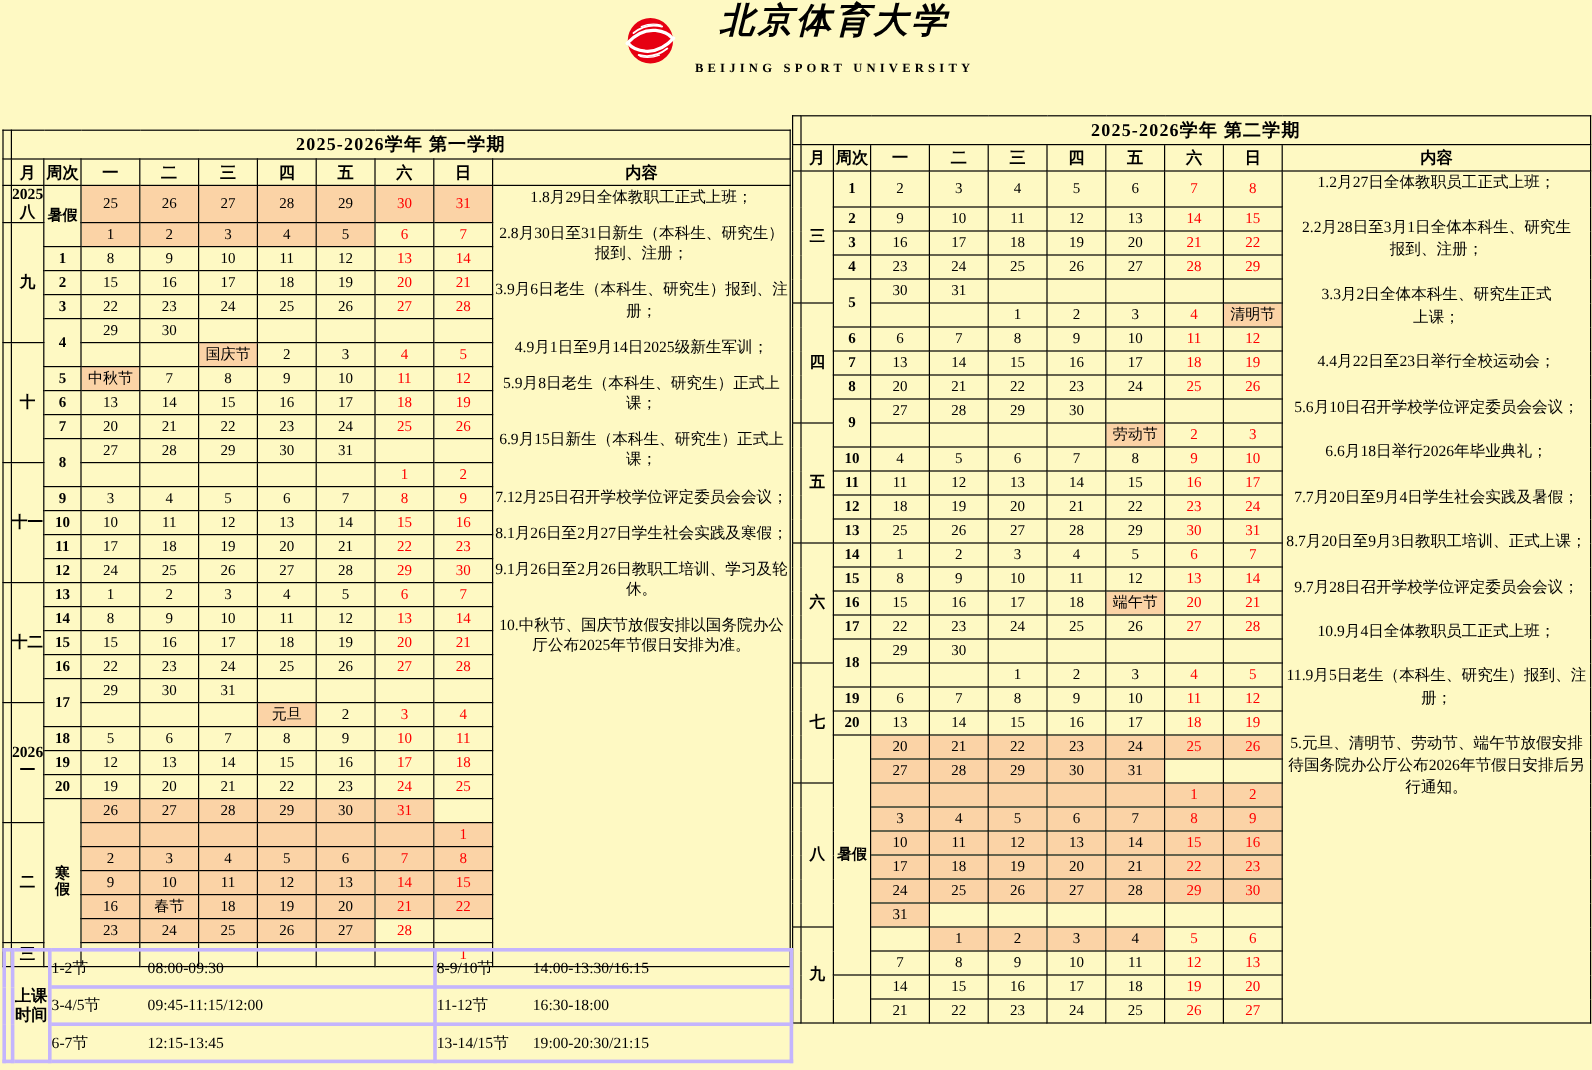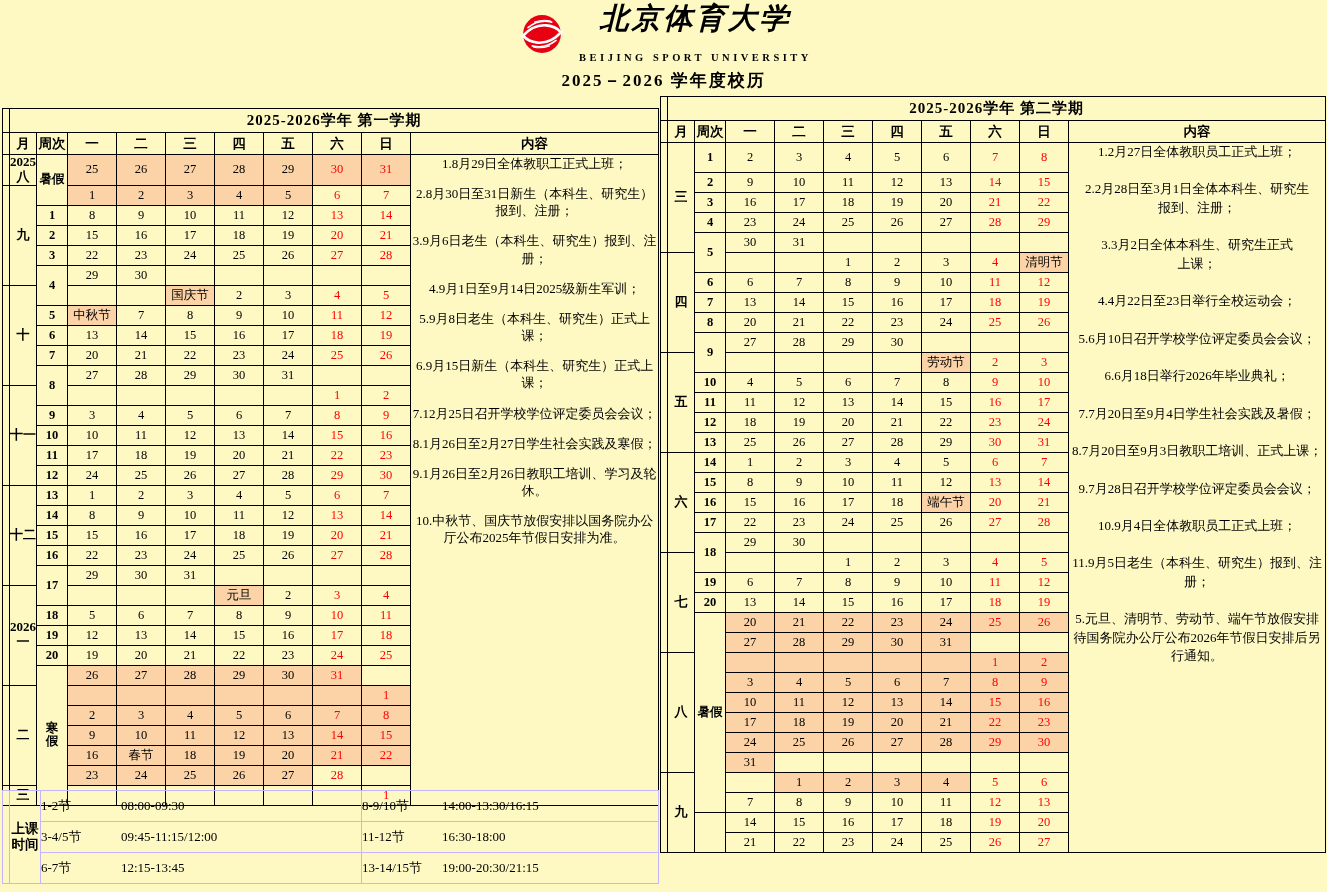--- a/index.html
+++ b/index.html
@@ -25,21 +25,21 @@
   td.week{font-weight:bold;font-size:12.5px;white-space:pre-line;line-height:1.1;}
   td.day{font-size:12.5px;}
   td.o{background:#FBD3A6;}
   .r{color:#FF0000;}
   td.content{vertical-align:top;text-align:left;padding:3px 4px 0 5px;}
   .content p{margin:0;white-space:pre-line;font-size:13px;}
   .c1 p{line-height:1.32;margin-bottom:13px;}
   .c2 p{line-height:1.42;margin-bottom:19px;}
   
   table.times{position:absolute;border-collapse:collapse;table-layout:fixed;}
-  table.times td{border:1px solid #c4b5fd;padding:0;}
+  table.times td{border:3px solid #c4b5fd;padding:0;}
   table.times tr{height:31px;}
   td.tlabel{font-weight:bold;font-size:13.5px;text-align:center;white-space:pre-line;line-height:1.2;}
   td.tcell{font-size:13px;text-align:left;padding-left:5px;}
   .period{display:inline-block;min-width:80px;}
   .footer{position:absolute;top:856px;left:660px;width:655px;text-align:right;
           font-size:14.5px;font-weight:bold;letter-spacing:1px;}
 </style>
 </head>
 <body>
 
@@ -56,21 +56,20 @@
           <path d="M76,62 Q56,78 32,72" stroke-width="3"></path>
           <path d="M36,28 Q52,22 66,26" stroke-width="2"></path>
           <path d="M64,72 Q48,78 34,74" stroke-width="2"></path>
         </g>
       </svg>
       <div class="logo-text">
         <div class="uni-cn">北京体育大学</div>
         <div class="uni-en">BEIJING SPORT UNIVERSITY</div>
       </div>
     </div>
-    <div class="doc-title">2025－2026 学年度校历</div>
   </div>
 
   <table class="cal" id="cal1" style="top:96px;left:2px;width:656px;margin-top:12px;">
     <colgroup>
       <col style="width:7px">
         <col style="width:27px">
         <col style="width:31px">
       <col style="width:49px">
         <col style="width:49px">
         <col style="width:49px">

